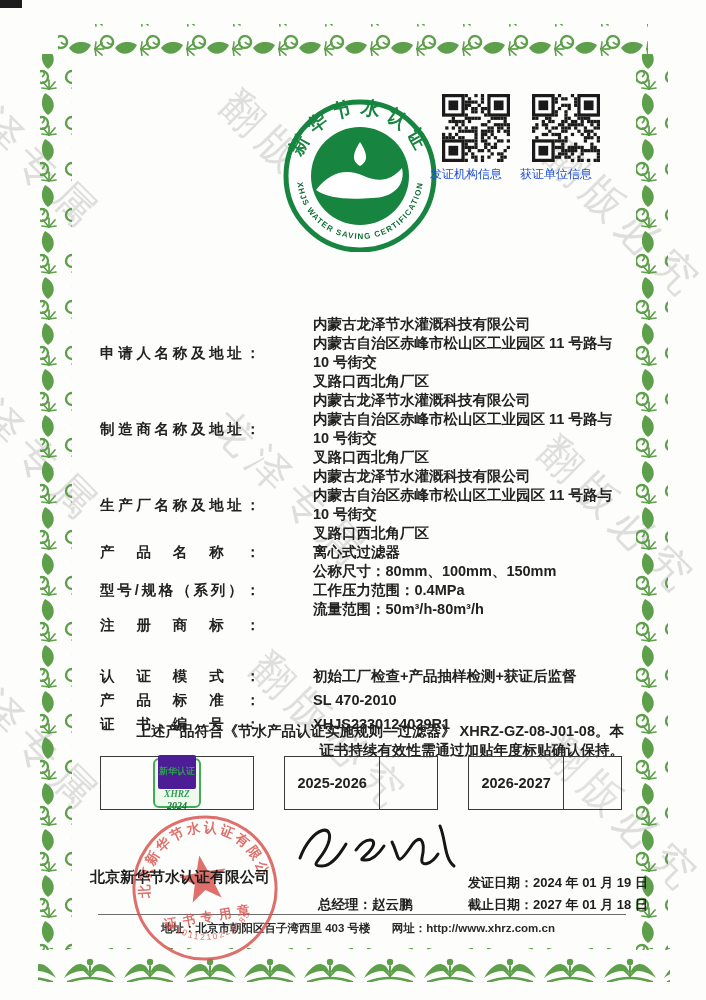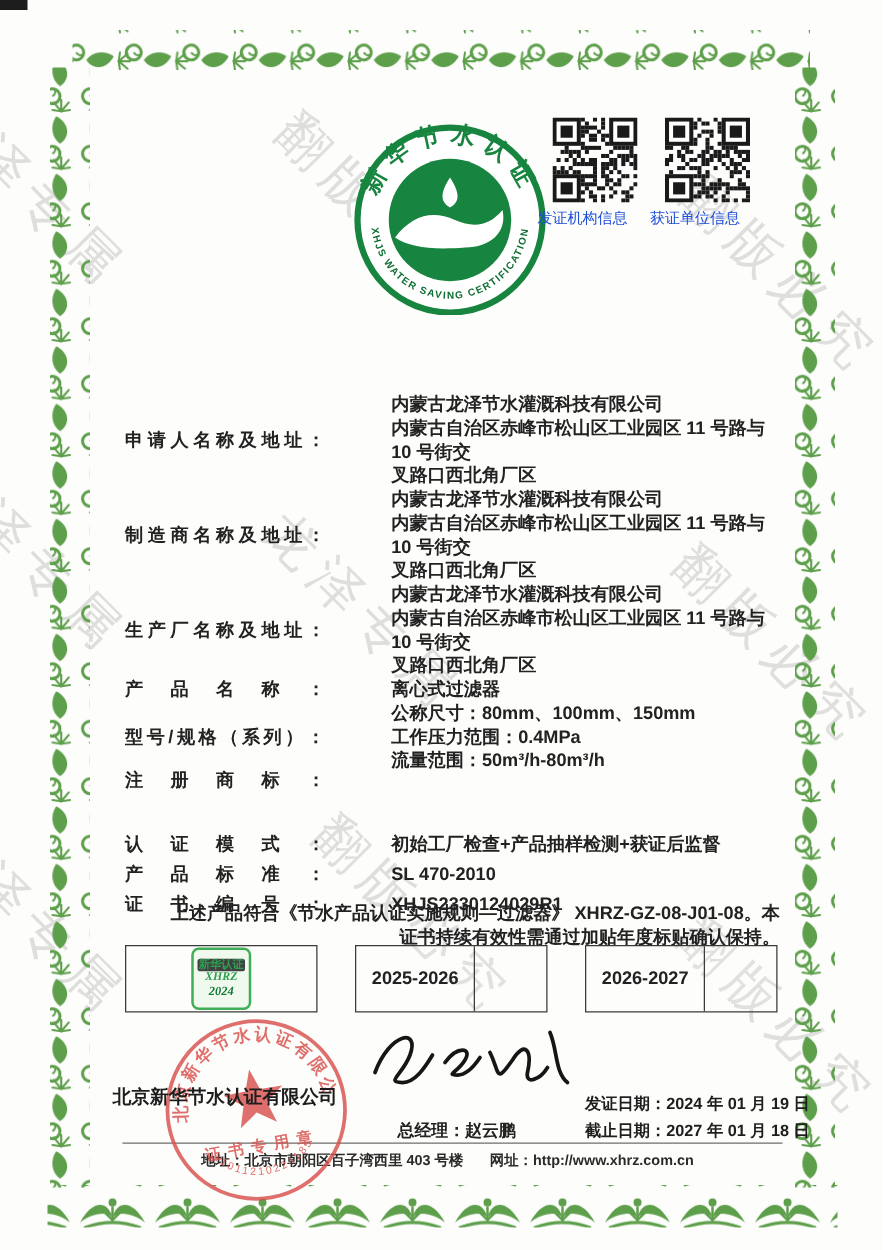--- a/index.html
+++ b/index.html
@@ -44,21 +44,21 @@
 
   
   .yearrow{position:absolute;left:100px;top:756px;width:522px;display:flex;
            justify-content:space-between;z-index:2;}
   .ybox{width:152px;height:52px;border:1.5px solid #3a3a3a;display:flex;background:rgba(255,255,255,.1);}
   .ycell1{flex:0 0 62%;display:flex;align-items:center;justify-content:center;
           font-size:14.5px;font-weight:700;border-right:1.5px solid #3a3a3a;color:#222;}
   .ycell2{flex:1;display:flex;align-items:center;justify-content:center;}
   .sticker{width:44px;height:46px;border:2px solid #3fae57;border-radius:6px;background:#f0f9ee;
            display:flex;flex-direction:column;align-items:center;justify-content:center;line-height:1.1;}
-  .stk1{font-size:9px;font-weight:700;color:#2e9e4f;background:#404040;border-radius:2px;padding:0 1px;}
+  .stk1{font-size:9px;font-weight:700;color:#2e9e4f;background:#4c1d95;border-radius:2px;padding:12px 1px;}
   .stk2{font-size:9.5px;font-style:italic;font-weight:700;color:#2e9e4f;font-family:"Liberation Serif",serif;}
   .stk3{font-size:10px;font-style:italic;font-weight:700;color:#187a38;font-family:Liberation Serif, serif;}
 
   
   .seal{position:absolute;left:115px;top:808px;z-index:3;}
   .company{position:absolute;left:90px;top:868px;font-size:15px;font-weight:700;color:#1d1d1d;z-index:4;}
   .signature{position:absolute;left:292px;top:814px;z-index:2;}
   .signer{position:absolute;left:318px;top:896px;font-size:13.5px;font-weight:700;color:#222;z-index:2;}
   .dates{position:absolute;left:468px;top:872px;z-index:2;font-size:13px;font-weight:700;
          line-height:22px;color:#1e1e1e;white-space:nowrap;}

